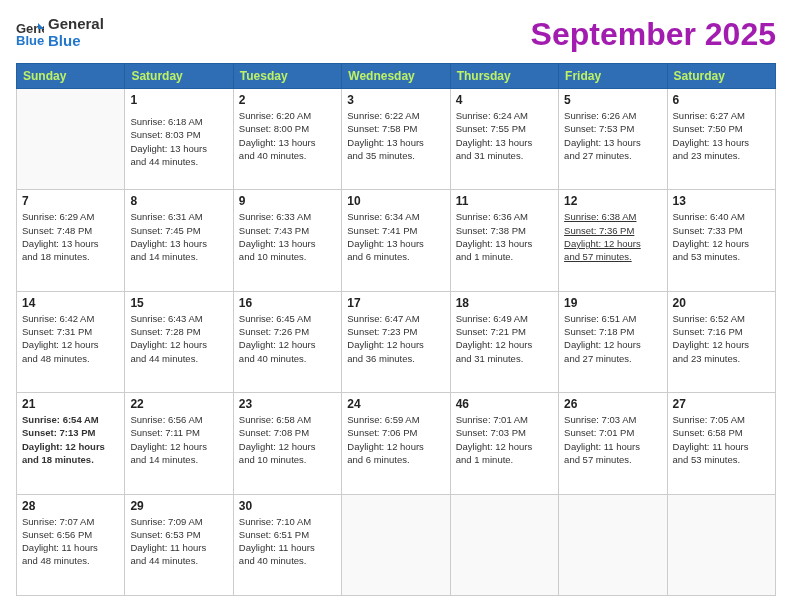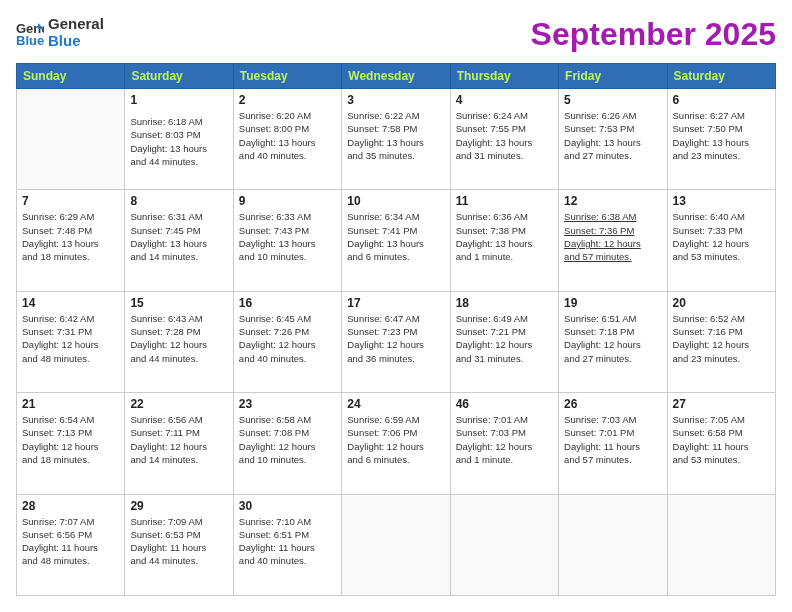--- a/index.html
+++ b/index.html
@@ -269,21 +269,21 @@
             <div class="day-number">20</div>
             <div class="day-detail" style="white-space: pre-line;">Sunrise: 6:52 AM
 Sunset: 7:16 PM
 Daylight: 12 hours
 and 23 minutes.</div>
           </td>
         </tr>
         <tr>
           <td>
             <div class="day-number">21</div>
-            <div class="day-detail" style="white-space: pre-line;">Sunrise: 6:54 AM
+            <div class="day-detail" style="white-space: pre-line; font-weight: bold;">Sunrise: 6:54 AM
 Sunset: 7:13 PM
 Daylight: 12 hours
 and 18 minutes.</div>
           </td>
           <td>
             <div class="day-number">22</div>
             <div class="day-detail" style="white-space: pre-line;">Sunrise: 6:56 AM
 Sunset: 7:11 PM
 Daylight: 12 hours
 and 14 minutes.</div>

